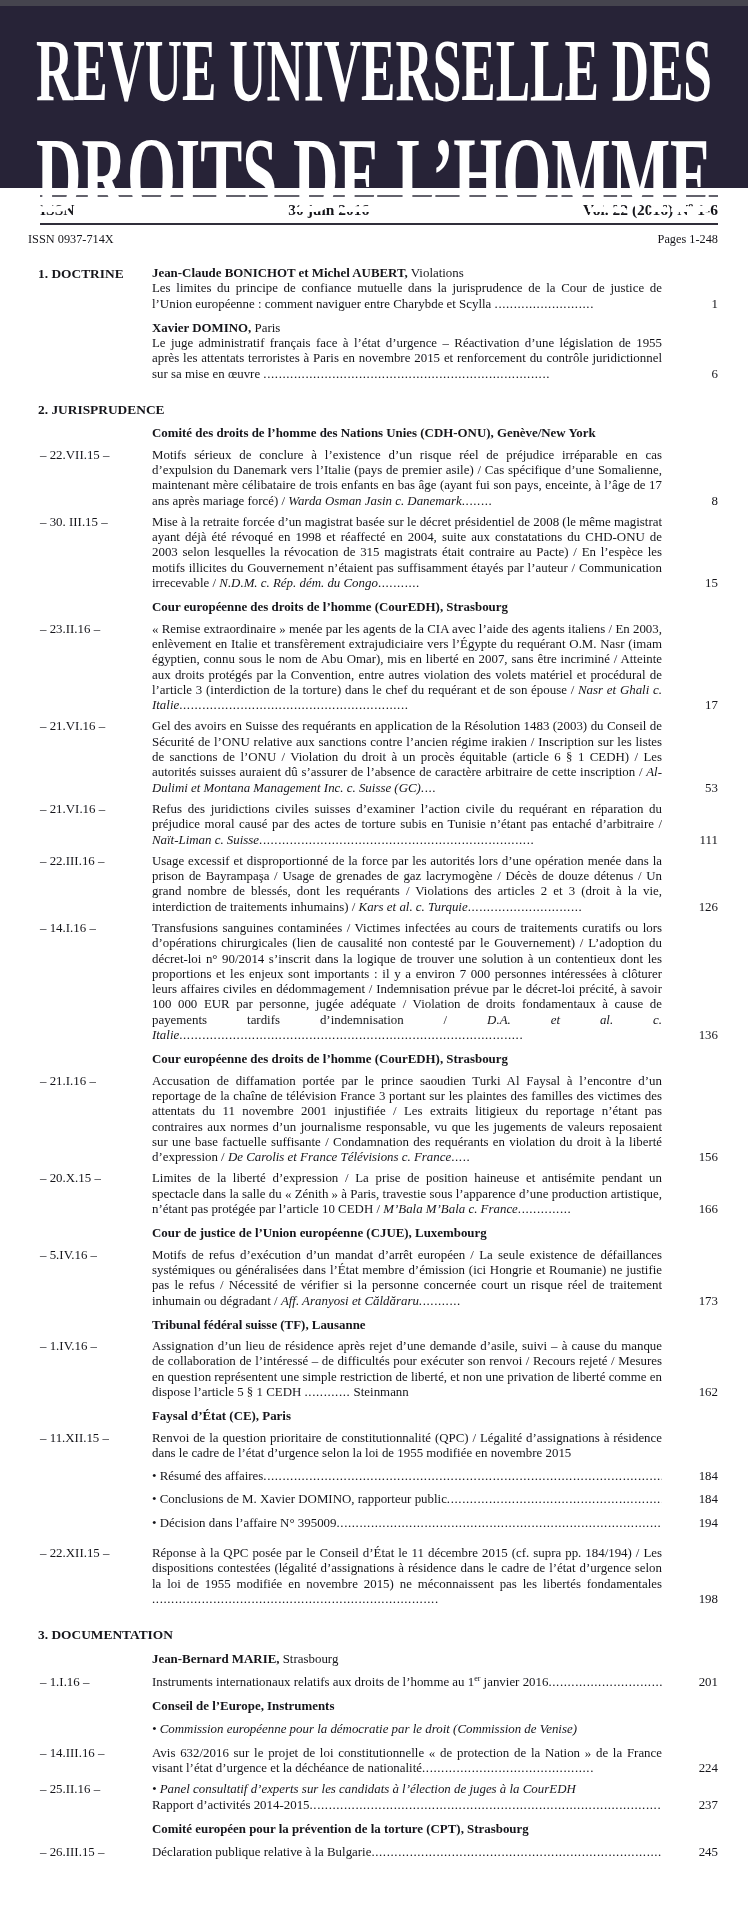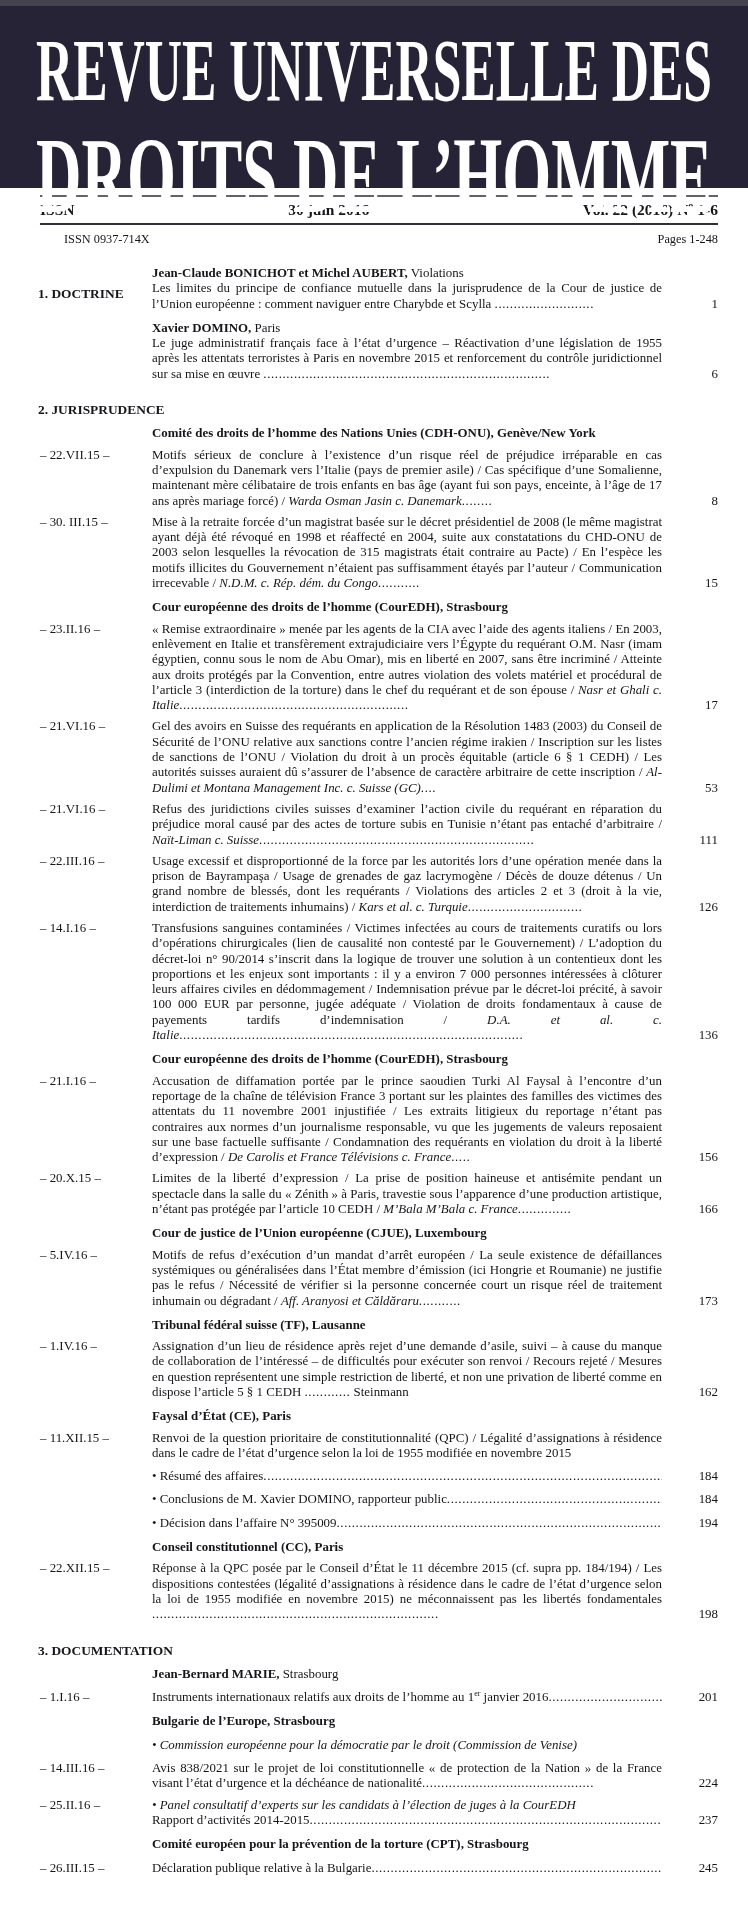--- a/index.html
+++ b/index.html
@@ -14,29 +14,29 @@
   .strip{height:6px;background:#45444e;}
   .title-svg{position:absolute;left:36px;top:24px;width:676px;height:200px;display:block;}
   .title-svg text{fill:#ffffff;font-family:"Liberation Serif", serif;font-weight:700;}
   .t1{font-size:88px;}
   .t2{font-size:108px;}
   
   .rule-top{margin:7px 30px 0 40px;border-top:2px solid #63626c;}
   .infobar{display:flex;justify-content:space-between;align-items:baseline;
            padding:4px 30px 4px 40px;font-weight:700;font-size:15.5px;}
   .rule-bot{margin:0 30px 0 40px;border-top:2px solid #302e3a;}
-  .meta{display:flex;justify-content:space-between;padding:7px 30px 0 64px;font-size:12.3px;}
+  .meta{display:flex;justify-content:space-between;padding:7px 30px 0 28px;font-size:12.3px;}
   
   .toc{padding:10px 30px 26px 40px;font-size:12.9px;line-height:15.3px;}
   .sec-row{margin:20px 0 2px -2px;font-weight:700;font-size:13.4px;}
   .row{display:grid;grid-template-columns:112px 1fr 56px;margin-top:6px;}
   .hrow{margin-top:9px;}
   .tight{margin-top:8px;}
   .c1{text-align:left;padding-right:9px;white-space:nowrap;}
-  .c1.lbl{text-align:left;padding-right:0;font-weight:700;font-size:13.4px;white-space:normal;margin-left:-2px;margin-top:20px;}
+  .c1.lbl{text-align:left;padding-right:0;font-weight:700;font-size:13.4px;white-space:normal;margin-left:-2px;}
   .c2{min-width:0;}
   .c3{text-align:right;align-self:end;}
   .heading{font-weight:700;}
   .authors .b{font-weight:700;}
   .p-just{margin:0;text-align:justify;}
   .case{font-style:italic;}
   .dots{letter-spacing:.6px;overflow-wrap:anywhere;}
   .lead-italic{font-style:italic;}
   .flexline{display:flex;align-items:baseline;min-width:0;}
   .flexline .bt{white-space:nowrap;}
@@ -233,21 +233,20 @@
         <div class="flexline">
           <span class="bt">• Décision dans l’affaire N° 395009</span>
           <span class="leadfill">......................................................................................................................................................</span>
         </div>
       </div>
     <div class="c3">194</div>
   </div>
 
   <div class="row hrow">
     <div class="c1"></div>
-    <div class="c2 heading">Conseil constitutionnel (CC), Paris</div>
     <div class="c3"></div>
   </div>
   <div class="row">
     <div class="c1">– 22.XII.15 –</div>
     <div class="c2">
         <p class="p-just"><span>Réponse à la QPC posée par le Conseil d’État le 11 décembre 2015 (cf. supra pp. 184/194) / Les dispositions contestées (légalité d’assignations à résidence dans le cadre de l’état d’urgence selon la loi de 1955 modifiée en novembre 2015) ne méconnaissent pas les libertés fondamentales </span><span class="dots">...........................................................................</span></p>
       </div>
     <div class="c3">198</div>
   </div>
 
@@ -264,32 +263,32 @@
         <div class="flexline">
           <span class="bt"><span>Instruments internationaux relatifs aux droits de l’homme au 1</span><sup class="ord">er</sup><span> janvier 2016</span></span>
           <span class="leadfill">......................................................................................................................................................</span>
         </div>
       </div>
     <div class="c3">201</div>
   </div>
 
   <div class="row hrow">
     <div class="c1"></div>
-    <div class="c2 heading">Bulgarie de l’Europe, Strasbourg</div>
+    <div class="c2 heading">Conseil de l’Europe, Instruments</div>
     <div class="c3"></div>
   </div>
   <div class="row tight">
     <div class="c1"></div>
     <div class="c2 lead-italic">• Commission européenne pour la démocratie par le droit (Commission de Venise)</div>
     <div class="c3"></div>
   </div>
   <div class="row tight">
     <div class="c1">– 14.III.16 –</div>
     <div class="c2">
-        <p class="p-just"><span>Avis 838/2021 sur le projet de loi constitutionnelle « de protection de la Nation » de la France visant l’état d’urgence et la déchéance de nationalité</span><span class="dots">.............................................</span></p>
+        <p class="p-just"><span>Avis 632/2016 sur le projet de loi constitutionnelle « de protection de la Nation » de la France visant l’état d’urgence et la déchéance de nationalité</span><span class="dots">.............................................</span></p>
       </div>
     <div class="c3">224</div>
   </div>
   <div class="row">
     <div class="c1">– 25.II.16 –</div>
     <div class="c2">
       <div class="lead-italic">• Panel consultatif d’experts sur les candidats à l’élection de juges à la CourEDH</div>
       <div class="flexline">
           <span class="bt">Rapport d’activités 2014-2015 </span>
           <span class="leadfill">......................................................................................................................................................</span>

